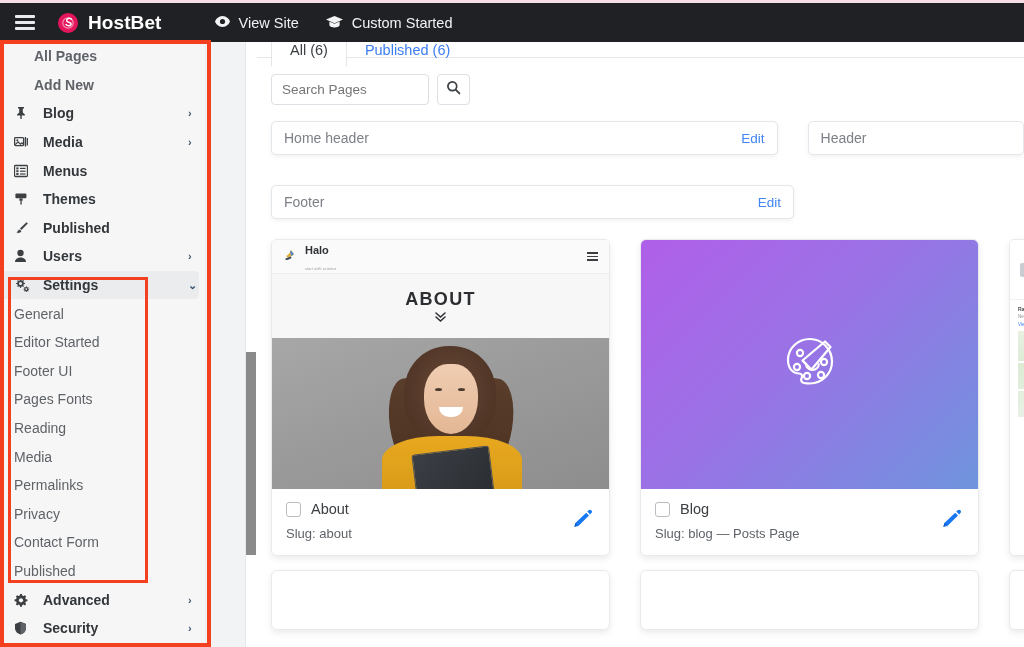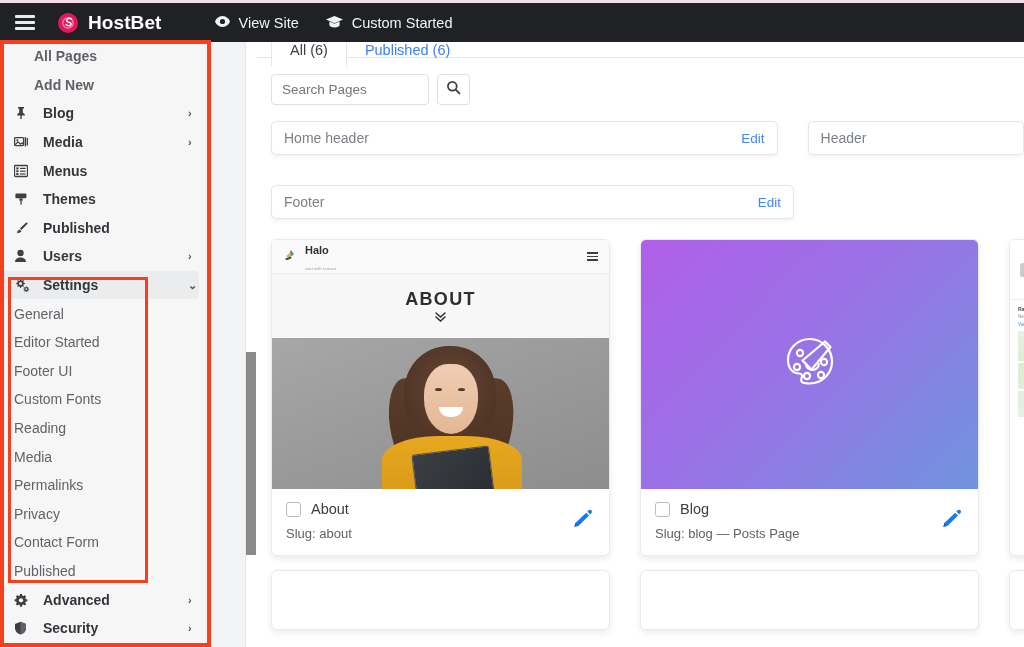--- a/index.html
+++ b/index.html
@@ -344,21 +344,21 @@
     <div class="nav-row sub">
       <span class="nav-lbl">General</span>
     </div>
     <div class="nav-row sub">
       <span class="nav-lbl">Editor Started</span>
     </div>
     <div class="nav-row sub">
       <span class="nav-lbl">Footer UI</span>
     </div>
     <div class="nav-row sub">
-      <span class="nav-lbl">Custom Fonts</span>
+      <span class="nav-lbl">Pages Fonts</span>
     </div>
     <div class="nav-row sub">
       <span class="nav-lbl">Reading</span>
     </div>
     <div class="nav-row sub">
       <span class="nav-lbl">Media</span>
     </div>
     <div class="nav-row sub">
       <span class="nav-lbl">Permalinks</span>
     </div>

